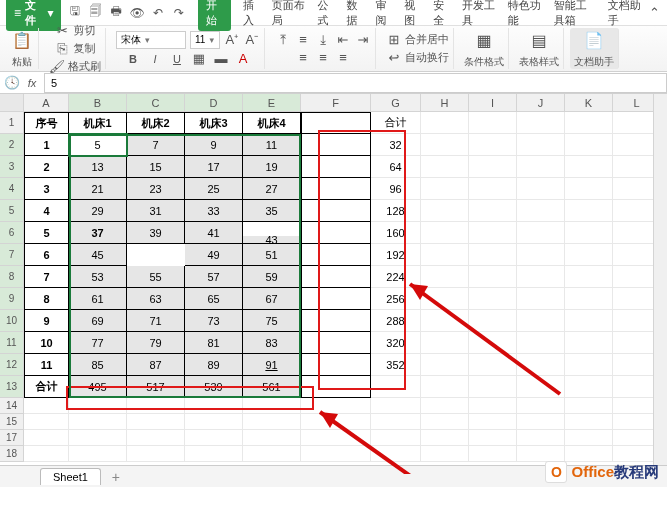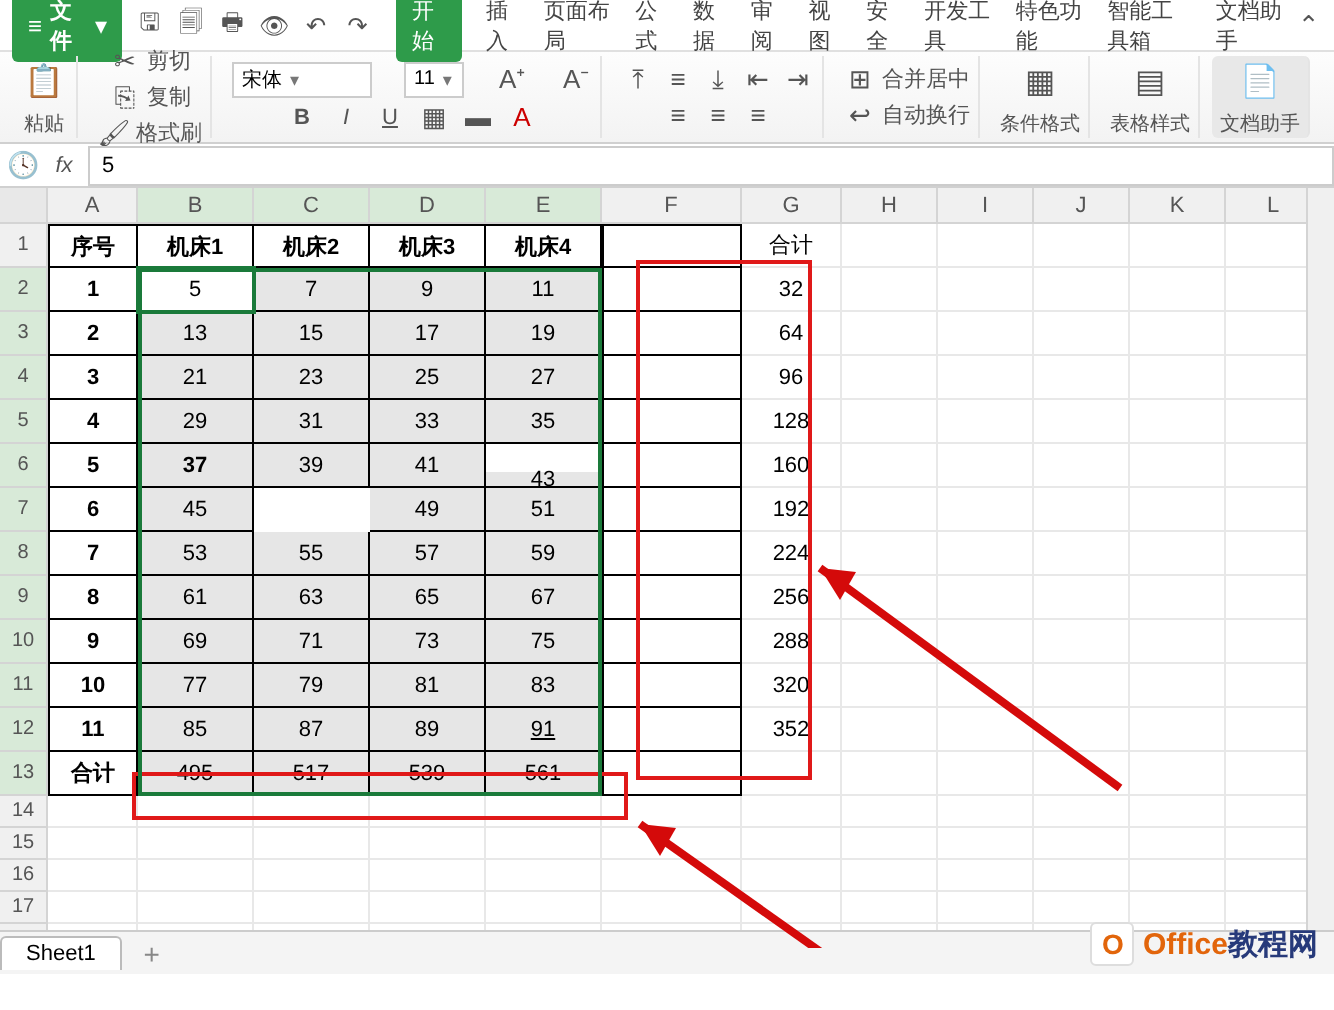--- a/index.html
+++ b/index.html
@@ -32,21 +32,21 @@
     .tbl-brd{border-right:1px solid #000!important;border-bottom:1px solid #000!important;font-weight:bold}
     .tbl-top{border-top:1px solid #000}
     .tbl-left{border-left:1px solid #000}
     .sel-fill{background:#e6e6e6!important}
     .active-cell{background:#fff!important;outline:2px solid #1a7a3a;outline-offset:-1px;z-index:3;position:relative}
     .green-box{position:absolute;border:2px solid #1a7a3a;pointer-events:none;z-index:5}
     .red-box{position:absolute;border:2px solid #e01919;pointer-events:none;z-index:4}
     .arrow{position:absolute;z-index:6}
     .arrow-line{stroke:#d40a0a;stroke-width:4;fill:none}
     .arrow-head{fill:#d40a0a}
-    .sheettabs{position:absolute;left:0;right:0;bottom:18px;height:22px;background:#f4f4f4;display:flex;align-items:center;border-top:1px solid #ccc;gap:6px}
+    .sheettabs{position:absolute;left:0;right:0;bottom:18px;height:22px;background:#f4f4f4;display:flex;align-items:center;border-top:1px solid #ccc;padding-left:40px;gap:6px}
     .tab{background:#fff;border:1px solid #bbb;border-bottom:none;padding:2px 12px;font-size:11px;border-radius:3px 3px 0 0}
     .add-tab{width:18px;height:18px;display:flex;align-items:center;justify-content:center;color:#888;font-size:14px}
     .watermark{position:absolute;right:8px;bottom:22px;display:flex;align-items:center;gap:4px;z-index:7}
     .wm-logo{width:22px;height:22px;background:#fff;border:1px solid #ddd;border-radius:3px;display:flex;align-items:center;justify-content:center;color:#e2650b;font-weight:bold;font-size:14px}
     .wm-text b{color:#e2650b;font-size:15px;font-weight:bold}
     .wm-text span{color:#273a7a;font-size:15px;font-weight:bold}
     .wm-url{color:#e2650b;font-size:10px;display:block;text-align:right}
     .coll-right{position:absolute;right:0;top:0;width:14px;background:#f0f0f0;border-left:1px solid #d4d4d4;height:100%}
   </style>
 </head>
@@ -92,21 +92,21 @@
     <div class="small">
         <span class="ico">⎘</span>
         <span>复制</span>
       </div>
     <div class="small">
         <span class="ico">🖌</span>
         <span>格式刷</span>
       </div>
   </div>
   <div class="rib-group">
-    <div style="display:flex;gap:16px">
+    <div style="display:flex;gap:4px">
       <div class="sel" style="width:70px">宋体</div>
       <div class="sel" style="width:30px">11</div>
       <span class="ico">A⁺</span>
       <span class="ico">A⁻</span>
     </div>
     <div style="display:flex;gap:6px">
       <span class="ico">
           <b>B</b>
         </span>
       <span class="ico">
@@ -404,35 +404,20 @@
         <div class="cell" style="width: 58px;"></div>
         <div class="cell" style="width: 70px;"></div>
         <div class="cell" style="width: 50px;"></div>
         <div class="cell" style="width: 48px;"></div>
         <div class="cell" style="width: 48px;"></div>
         <div class="cell" style="width: 48px;"></div>
         <div class="cell" style="width: 48px;"></div>
         <div class="cell" style="width: 48px;"></div>
       </div>
       <div class="rw" style="height: 16px;">
-        <div class="rh">16</div>
-        <div class="cell" style="width: 45px;"></div>
-        <div class="cell" style="width: 58px;"></div>
-        <div class="cell" style="width: 58px;"></div>
-        <div class="cell" style="width: 58px;"></div>
-        <div class="cell" style="width: 58px;"></div>
-        <div class="cell" style="width: 70px;"></div>
-        <div class="cell" style="width: 50px;"></div>
-        <div class="cell" style="width: 48px;"></div>
-        <div class="cell" style="width: 48px;"></div>
-        <div class="cell" style="width: 48px;"></div>
-        <div class="cell" style="width: 48px;"></div>
-        <div class="cell" style="width: 48px;"></div>
-      </div>
-      <div class="rw" style="height: 16px;">
         <div class="rh">17</div>
         <div class="cell" style="width: 45px;"></div>
         <div class="cell" style="width: 58px;"></div>
         <div class="cell" style="width: 58px;"></div>
         <div class="cell" style="width: 58px;"></div>
         <div class="cell" style="width: 58px;"></div>
         <div class="cell" style="width: 70px;"></div>
         <div class="cell" style="width: 50px;"></div>
         <div class="cell" style="width: 48px;"></div>
         <div class="cell" style="width: 48px;"></div>

